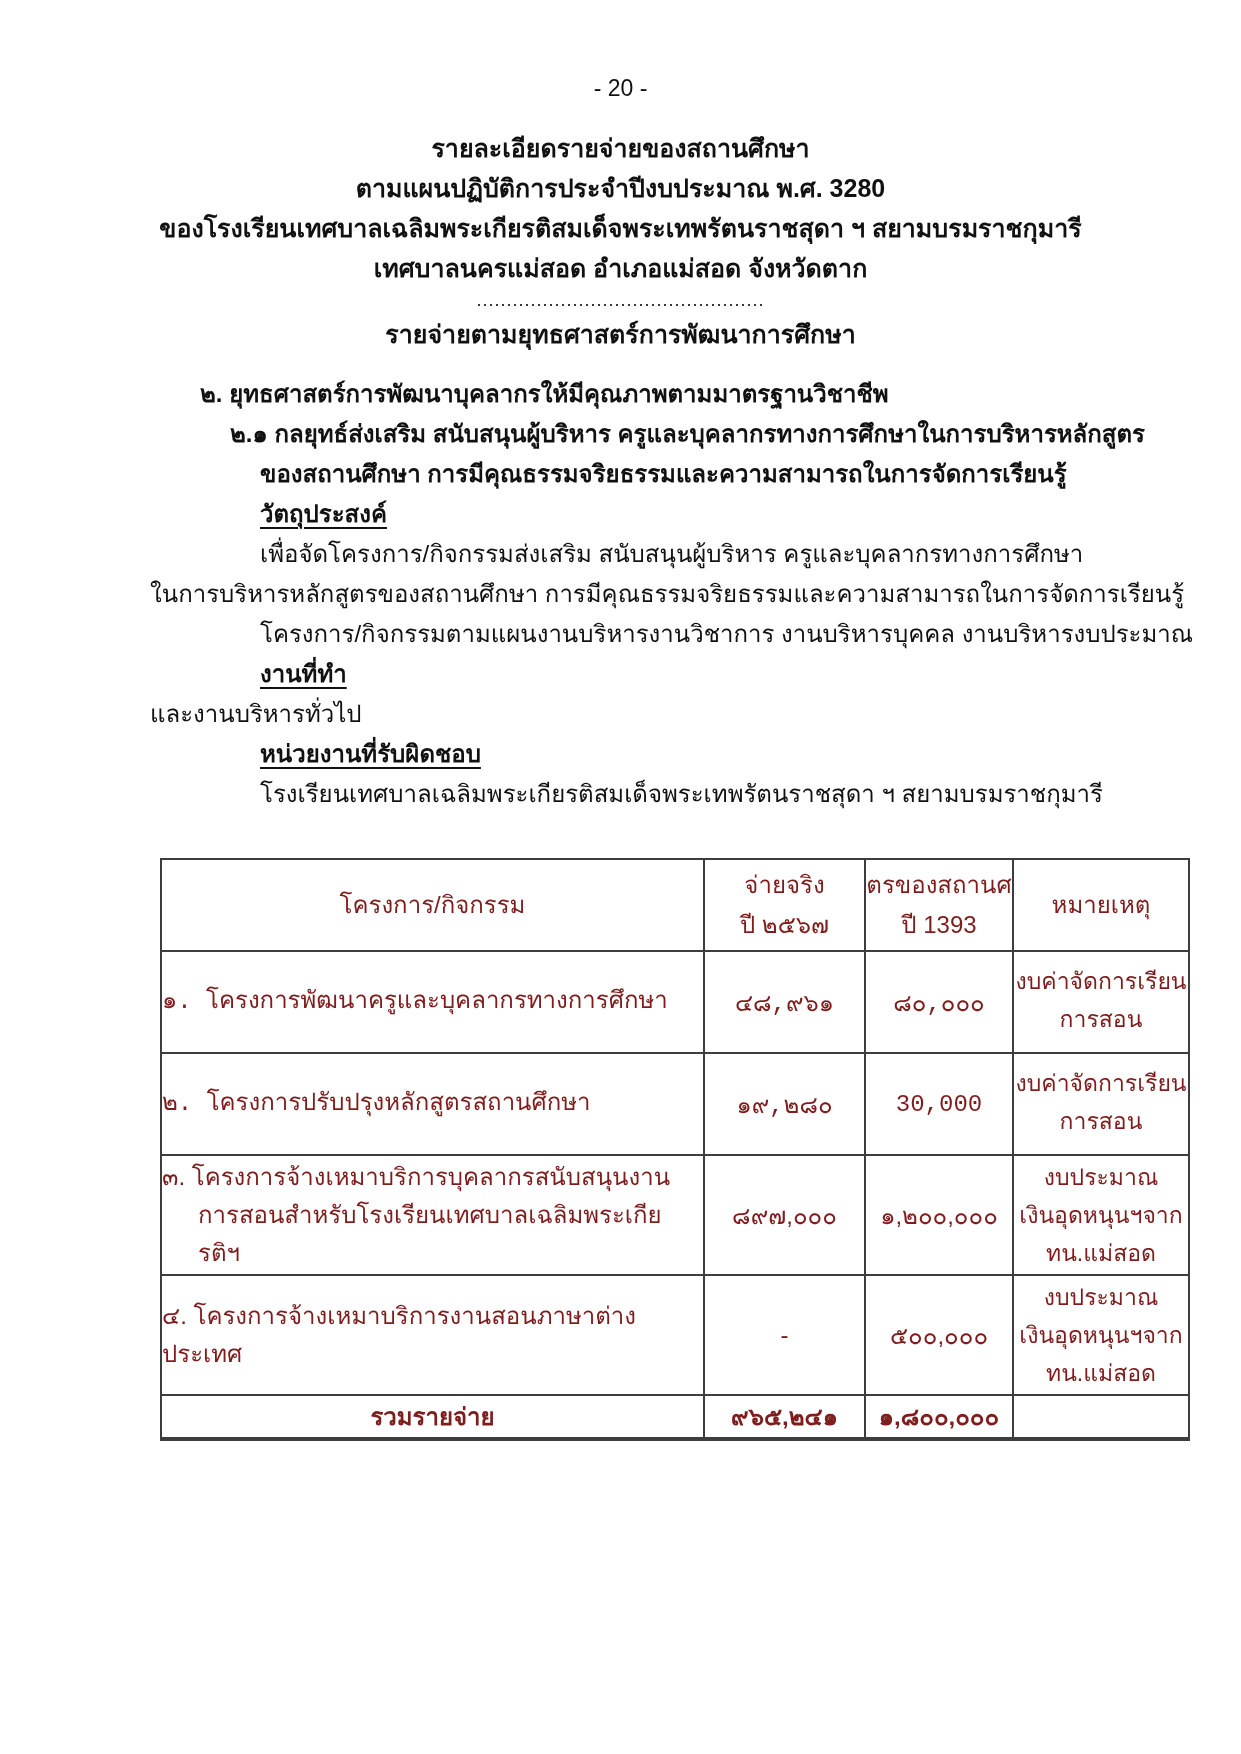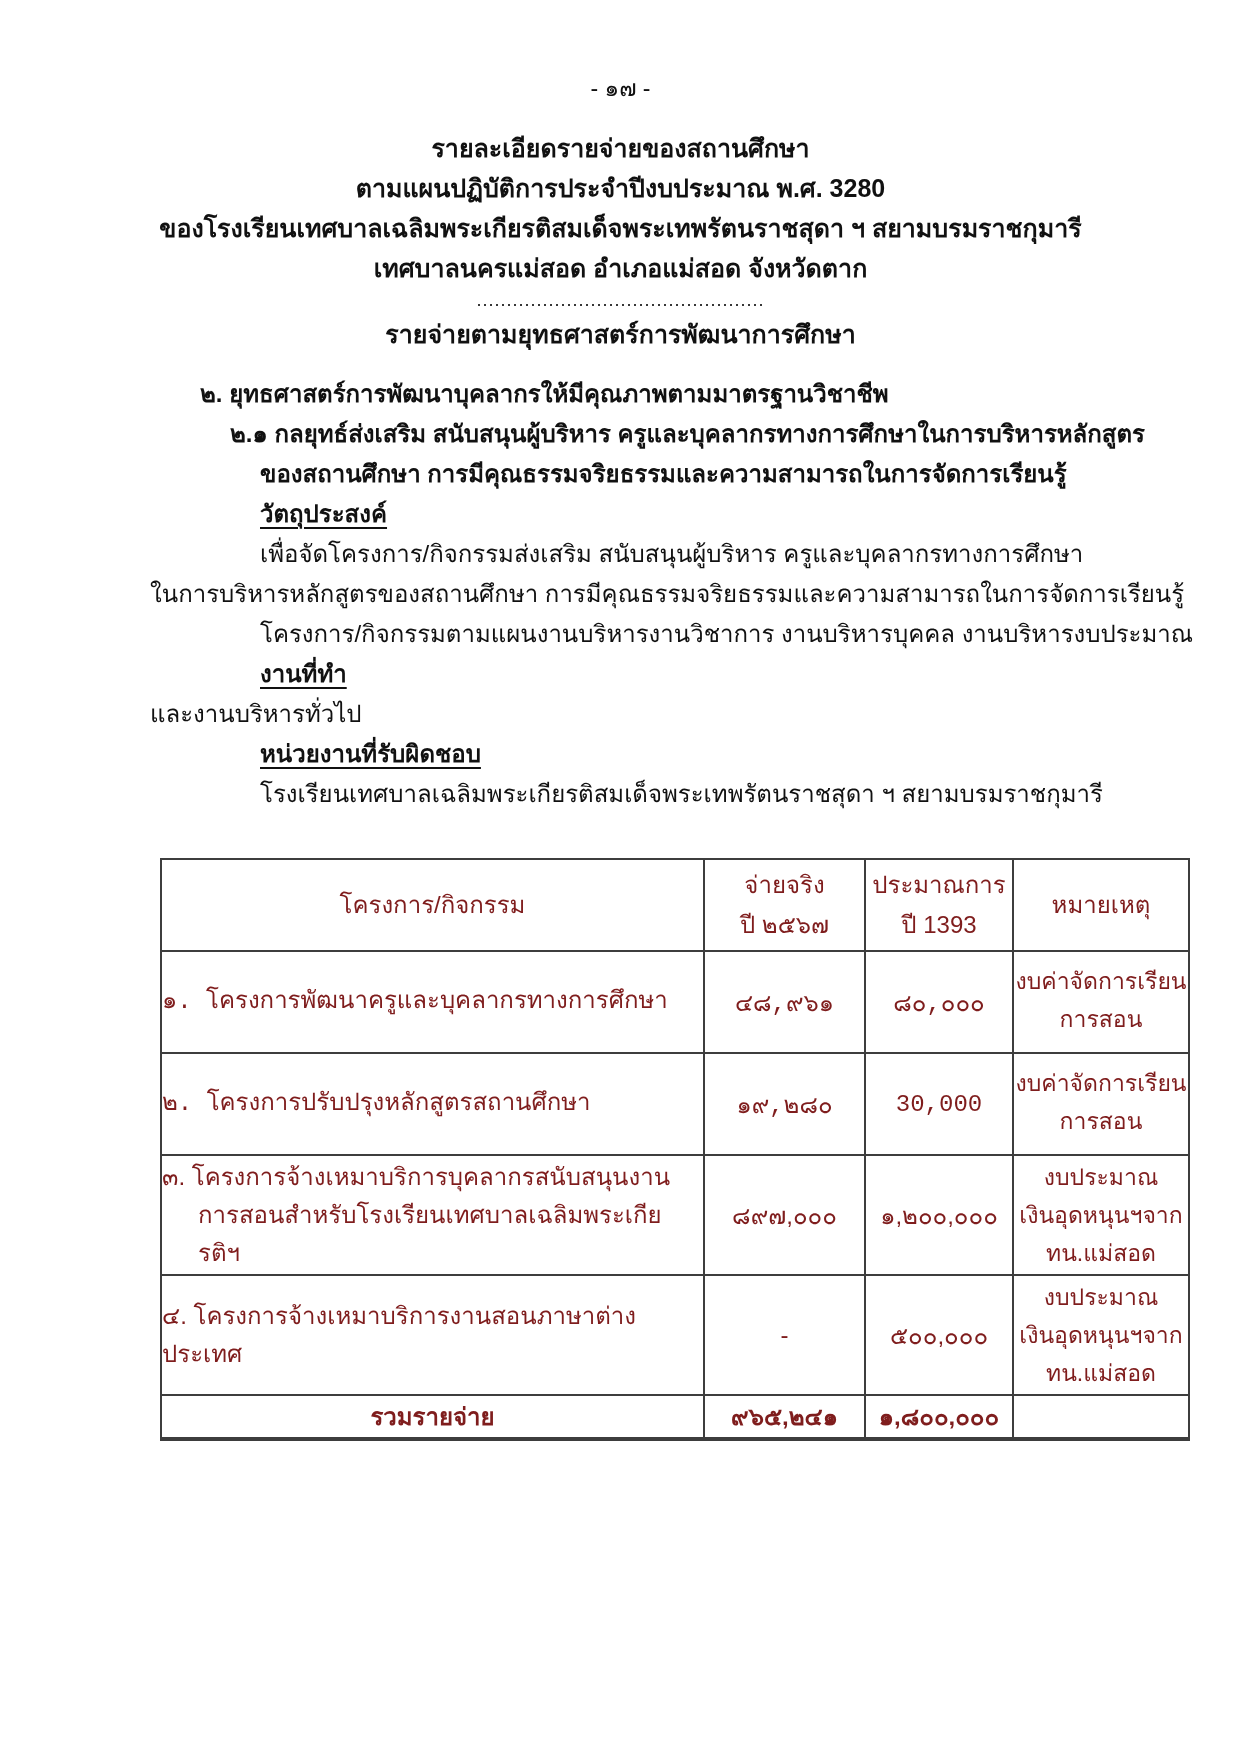--- a/index.html
+++ b/index.html
@@ -86,21 +86,21 @@
   tr.row-l   { height: 120px; }
   tr.row-t   { height: 44px; }
   tr.row-t td { font-weight: bold; }
   tr.row-t .total-label { text-align: center; }
 </style>
 </head>
 <body>
 
 <div class="page">
 
-  <div class="page-number">- ๑๗ -</div>
+  <div class="page-number">- 20 -</div>
 
   <div class="title-block">
     <div class="line">รายละเอียดรายจ่ายของสถานศึกษา</div>
     <div class="line">ตามแผนปฏิบัติการประจำปีงบประมาณ พ.ศ. 3280</div>
     <div class="line">ของโรงเรียนเทศบาลเฉลิมพระเกียรติสมเด็จพระเทพรัตนราชสุดา ฯ สยามบรมราชกุมารี</div>
     <div class="line">เทศบาลนครแม่สอด อำเภอแม่สอด จังหวัดตาก</div>
   </div>
 
   <div class="dotted-divider">................................................</div>
 
@@ -131,21 +131,21 @@
       <col style="width:176px">
     </colgroup>
     <tbody>
         <tr class="row-h">
       <th class="th-cell">โครงการ/กิจกรรม</th>
       <th class="th-cell">
         <div>จ่ายจริง</div>
         <div>ปี ๒๕๖๗</div>
       </th>
       <th class="th-cell">
-        <div>ประมาณการ</div>
+        <div>ตรของสถานศ</div>
         <div>ปี 1393</div>
       </th>
       <th class="th-cell">หมายเหตุ</th>
     </tr>
 
     <tr class="row-s">
       <td class="cell-project">๑. โครงการพัฒนาครูและบุคลากรทางการศึกษา</td>
       <td class="cell-num">๔๘,๙๖๑</td>
       <td class="cell-num">๘๐,๐๐๐</td>
       <td class="cell-remark">

